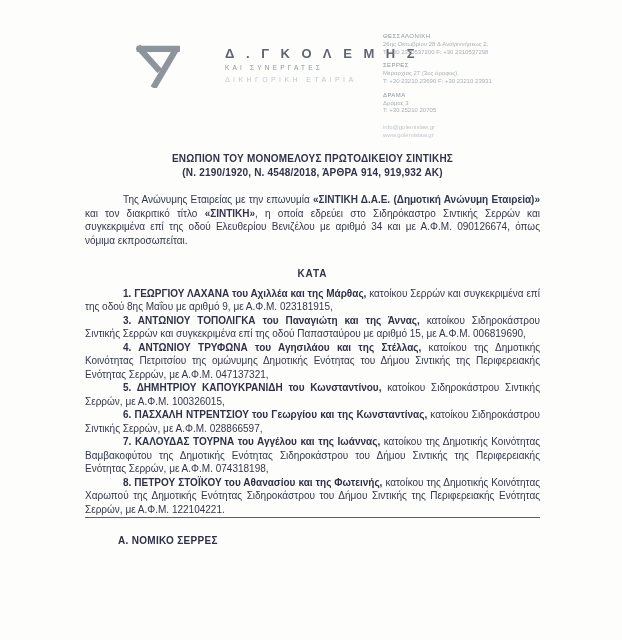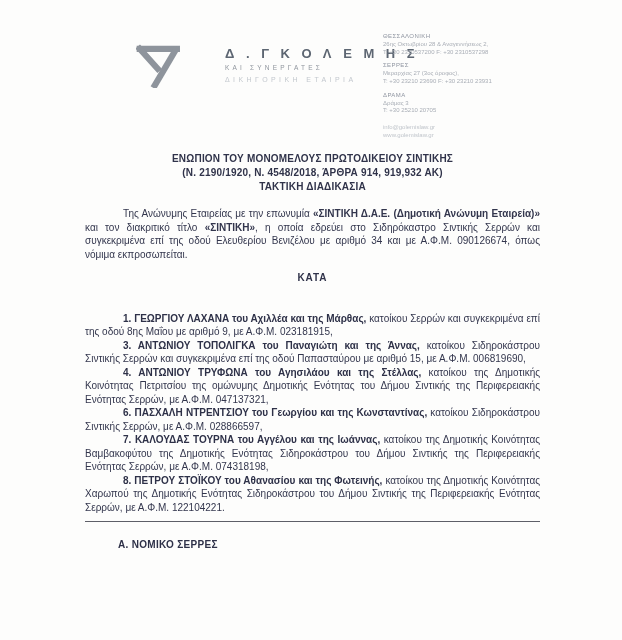--- a/index.html
+++ b/index.html
@@ -39,23 +39,23 @@
     font-size:10px;line-height:13.5px;color:#33364d;
   }
   .title-block{
     text-align:center;font-weight:bold;line-height:14px;letter-spacing:.2px;
     color:#30334a;
   }
   .para{
     text-align:justify;text-indent:38px;margin:13px 0 0 0;
   }
   .kata{
-    text-align:center;font-weight:bold;margin-top:10px;letter-spacing:1px;color:#30334a;
+    text-align:center;font-weight:bold;margin-top:20px;letter-spacing:1px;color:#30334a;
   }
-  .defendants{margin-top:27px;border-bottom:1px solid #5e5f68;padding-bottom:7px;}
+  .defendants{margin-top:6px;border-bottom:1px solid #5e5f68;padding-bottom:1px;}
   .def{text-align:justify;text-indent:38px;margin:0;}
   .def b{color:#2e3148;}
   .footer-heading{
     font-weight:bold;margin:16px 0 0 33px;letter-spacing:.3px;color:#2e3148;
   }
 </style>
 </head>
 <body>
 
 <div class="page">
@@ -98,35 +98,35 @@
         <div>www.golemislaw.gr</div>
       </div>
     </div>
   </div>
 
   <div class="content">
 
     <div class="title-block">
       <div>ΕΝΩΠΙΟΝ ΤΟΥ ΜΟΝΟΜΕΛΟΥΣ ΠΡΩΤΟΔΙΚΕΙΟΥ ΣΙΝΤΙΚΗΣ</div>
       <div>(Ν. 2190/1920, Ν. 4548/2018, ΆΡΘΡΑ 914, 919,932 ΑΚ)</div>
-      <div>ΤΑΚΤΙΚΗ ΔΙΑΔΙΚΑΣΙΑ</div>
     </div>
 
     <p class="para"><span>Της Ανώνυμης Εταιρείας με την επωνυμία </span><b>«ΣΙΝΤΙΚΗ Δ.Α.Ε. (Δημοτική Ανώνυμη Εταιρεία)»</b><span> και τον διακριτικό τίτλο </span><b>«ΣΙΝΤΙΚΗ»</b><span>, η οποία εδρεύει στο Σιδηρόκαστρο Σιντικής Σερρών και συγκεκριμένα επί της οδού Ελευθερίου Βενιζέλου με αριθμό 34 και με Α.Φ.Μ. 090126674, όπως νόμιμα εκπροσωπείται.</span></p>
 
     <div class="kata">ΚΑΤΑ</div>
 
     <div class="defendants">
   <p class="def"><b>1. ΓΕΩΡΓΙΟΥ ΛΑΧΑΝΑ του Αχιλλέα και της Μάρθας,</b><span> κατοίκου Σερρών και συγκεκριμένα επί της οδού 8ης Μαΐου με αριθμό 9, με Α.Φ.Μ. 023181915,</span></p>
 
 
   <p class="def"><b>3. ΑΝΤΩΝΙΟΥ ΤΟΠΟΛΙΓΚΑ του Παναγιώτη και της Άννας,</b><span> κατοίκου Σιδηροκάστρου Σιντικής Σερρών και συγκεκριμένα επί της οδού Παπασταύρου με αριθμό 15, με Α.Φ.Μ. 006819690,</span></p>
 
   <p class="def"><b>4. ΑΝΤΩΝΙΟΥ ΤΡΥΦΩΝΑ του Αγησιλάου και της Στέλλας,</b><span> κατοίκου της Δημοτικής Κοινότητας Πετριτσίου της ομώνυμης Δημοτικής Ενότητας του Δήμου Σιντικής της Περιφερειακής Ενότητας Σερρών, με Α.Φ.Μ. 047137321,</span></p>
 
+  <p class="def"><b>5. ΔΗΜΗΤΡΙΟΥ ΚΑΠΟΥΚΡΑΝΙΔΗ του Κωνσταντίνου,</b><span> κατοίκου Σιδηροκάστρου Σιντικής Σερρών, με Α.Φ.Μ. 100326015,</span></p>
 
   <p class="def"><b>6. ΠΑΣΧΑΛΗ ΝΤΡΕΝΤΣΙΟΥ του Γεωργίου και της Κωνσταντίνας,</b><span> κατοίκου Σιδηροκάστρου Σιντικής Σερρών, με Α.Φ.Μ. 028866597,</span></p>
 
   <p class="def"><b>7. ΚΑΛΟΥΔΑΣ ΤΟΥΡΝΑ του Αγγέλου και της Ιωάννας,</b><span> κατοίκου της Δημοτικής Κοινότητας Βαμβακοφύτου της Δημοτικής Ενότητας Σιδηροκάστρου του Δήμου Σιντικής της Περιφερειακής Ενότητας Σερρών, με Α.Φ.Μ. 074318198,</span></p>
 
   <p class="def"><b>8. ΠΕΤΡΟΥ ΣΤΟΪΚΟΥ του Αθανασίου και της Φωτεινής,</b><span> κατοίκου της Δημοτικής Κοινότητας Χαρωπού της Δημοτικής Ενότητας Σιδηροκάστρου του Δήμου Σιντικής της Περιφερειακής Ενότητας Σερρών, με Α.Φ.Μ. 122104221.</span></p>
 </div>
 
     <div class="footer-heading">Α. ΝΟΜΙΚΟ ΣΕΡΡΕΣ</div>
   </div>

